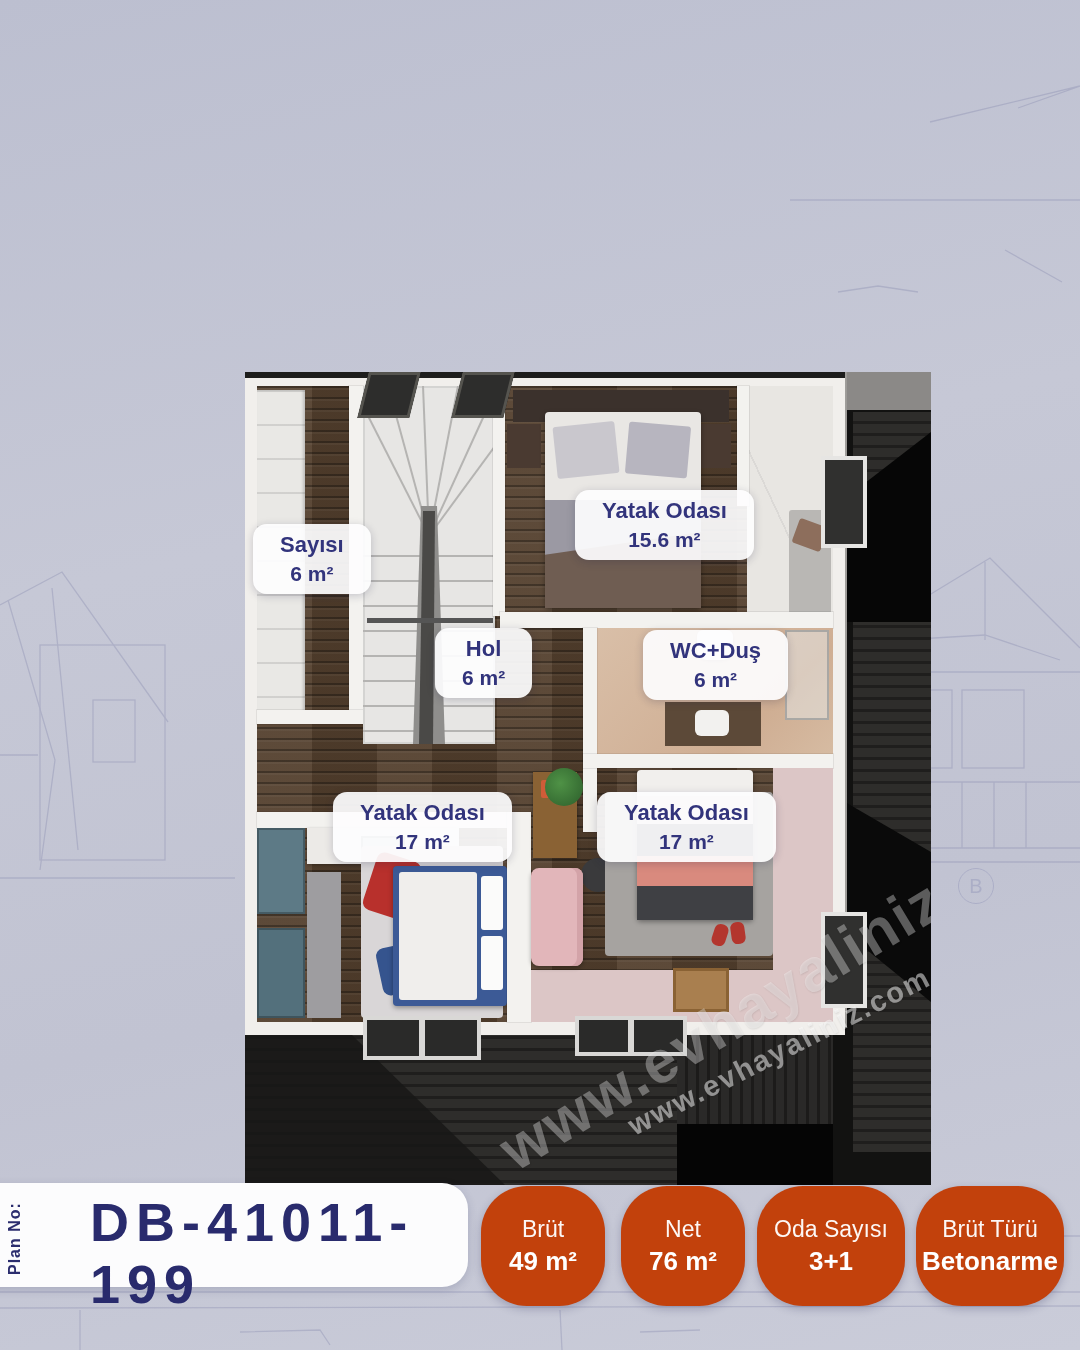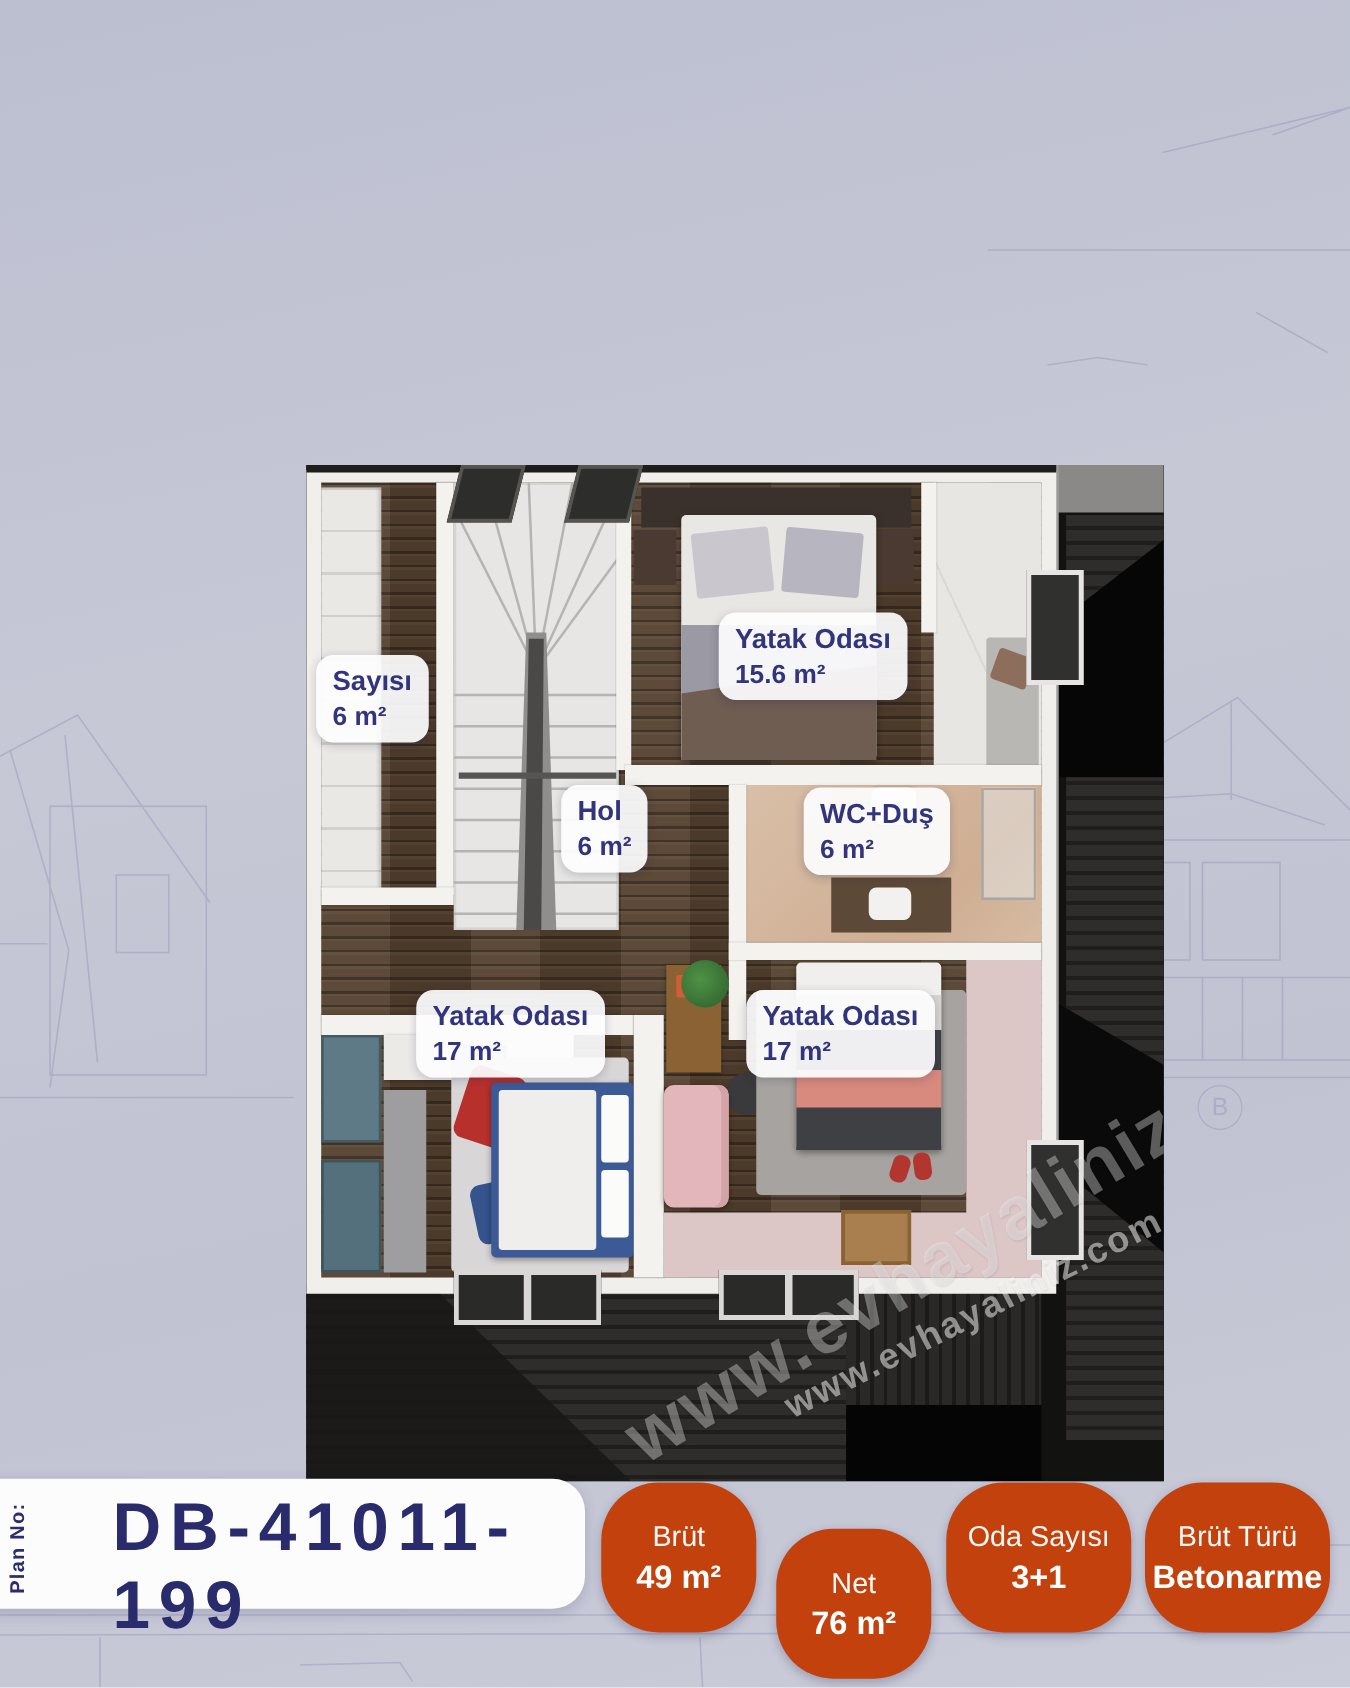--- a/index.html
+++ b/index.html
@@ -26,21 +26,21 @@
   .roof-rib-h{background-image:repeating-linear-gradient(180deg,#2e2d2b 0 9px,#1f1e1d 9px 12px);}
   .roof-rib-v{background-image:repeating-linear-gradient(90deg,#2a2928 0 8px,#1c1b1a 8px 11px);}
   .marble{background:#e8e6e2;background-image:linear-gradient(115deg,rgba(150,148,150,.22) 0 2px,transparent 2px 26px),
           linear-gradient(65deg,transparent 0 40%,rgba(160,158,160,.18) 40% 41%,transparent 41%);}
   .tile-tan{background:linear-gradient(135deg,#d9bfa8,#cfae93 70%,#d6bba2);}
   .pink-floor{background:#dcc6c6;}
   .panel-lines{background-image:repeating-linear-gradient(180deg,rgba(0,0,0,.10) 0 2px,transparent 2px 34px);}
   .teal{background:#5d7a86;box-shadow:inset 0 0 0 2px rgba(0,0,0,.25);}
   
   .room-label{
-    background:rgba(253,253,254,.93);border-radius:14px;padding:7px 13px;text-align:left;
+    background:rgba(253,253,254,.93);border-radius:14px;padding:7px 27px;text-align:center;
     color:#32347c;font-weight:bold;line-height:1.3;box-shadow:0 2px 8px rgba(30,30,70,.22);
     font-size:22px;white-space:nowrap;z-index:40;}
   .room-label .area{font-size:21px;}
   
   .wm{color:rgba(255,255,255,.34);font-weight:bold;letter-spacing:2px;white-space:nowrap;z-index:30;
       text-shadow:0 1px 2px rgba(0,0,0,.10);}
   #wm-large{left:160px;top:580px;width:760px;font-size:60px;transform:rotate(-31deg);text-align:center;}
   #wm-small{left:290px;top:655px;width:520px;font-size:29px;transform:rotate(-27deg);text-align:center;
             color:rgba(255,255,255,.50);}
   
@@ -53,21 +53,21 @@
   #plan-code{left:116px;top:8px;font-size:54px;font-weight:800;letter-spacing:7px;color:#292b6d;}
   #plan-detail{left:120px;top:66px;font-size:19px;letter-spacing:2.2px;color:#3a3b77;}
   #plan-detail b{letter-spacing:2.2px;color:#2d2f6e;}
   .badge{
     top:1186px;height:120px;background:#c2410c;border-radius:46px;z-index:50;
     display:flex;flex-direction:column;align-items:center;justify-content:center;gap:3px;
     color:#fff;box-shadow:0 3px 8px rgba(30,32,80,.25);}
   .badge .b-label{font-size:23px;font-weight:400;color:rgba(255,255,255,.96);}
   .badge .b-value{font-size:26px;font-weight:bold;}
   #badge-0{left:481px;width:124px;}
-  #badge-1{left:621px;width:124px;margin-top:37px;}
+  #badge-1{left:621px;width:124px;}
   #badge-2{left:757px;width:148px;}
   #badge-3{left:916px;width:148px;}
 </style>
 </head>
 <body>
 
 <svg id="sketch" class="abs" viewBox="0 0 1080 1350" xmlns="http://www.w3.org/2000/svg">
 
   <polyline points="0,605 62,572 168,722"></polyline>
   <polyline points="8,600 55,760 40,870"></polyline>
@@ -261,21 +261,21 @@
   <div id="wm-small" class="abs wm">www.evhayaliniz.com.tr</div>
 
   <div class="abs room-label" style="left:8px;top:152px;">
     <div>Sayısı</div>
     <div class="area">6 m²</div>
   </div>
   <div class="abs room-label" style="left:330px;top:118px;">
     <div>Yatak Odası</div>
     <div class="area">15.6 m²</div>
   </div>
-  <div class="abs room-label" style="left:204px;top:256px;">
+  <div class="abs room-label" style="left:190px;top:256px;">
     <div>Hol</div>
     <div class="area">6 m²</div>
   </div>
   <div class="abs room-label" style="left:398px;top:258px;">
     <div>WC+Duş</div>
     <div class="area">6 m²</div>
   </div>
   <div class="abs room-label" style="left:88px;top:420px;">
     <div>Yatak Odası</div>
     <div class="area">17 m²</div>

